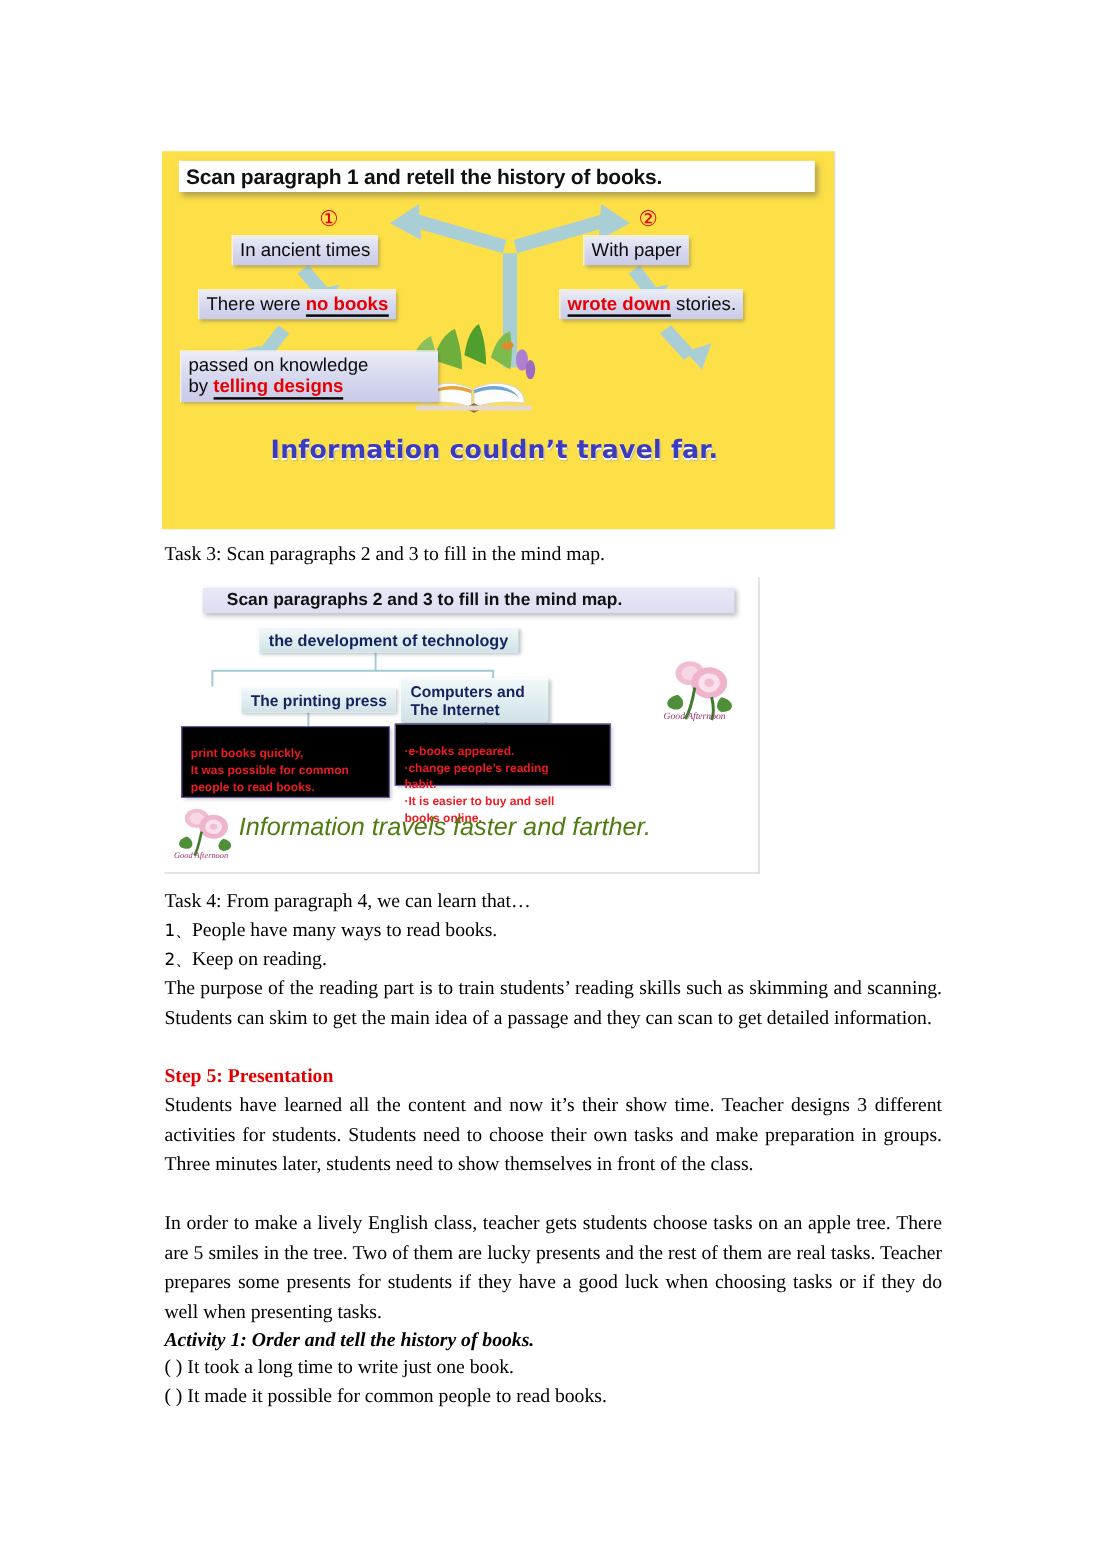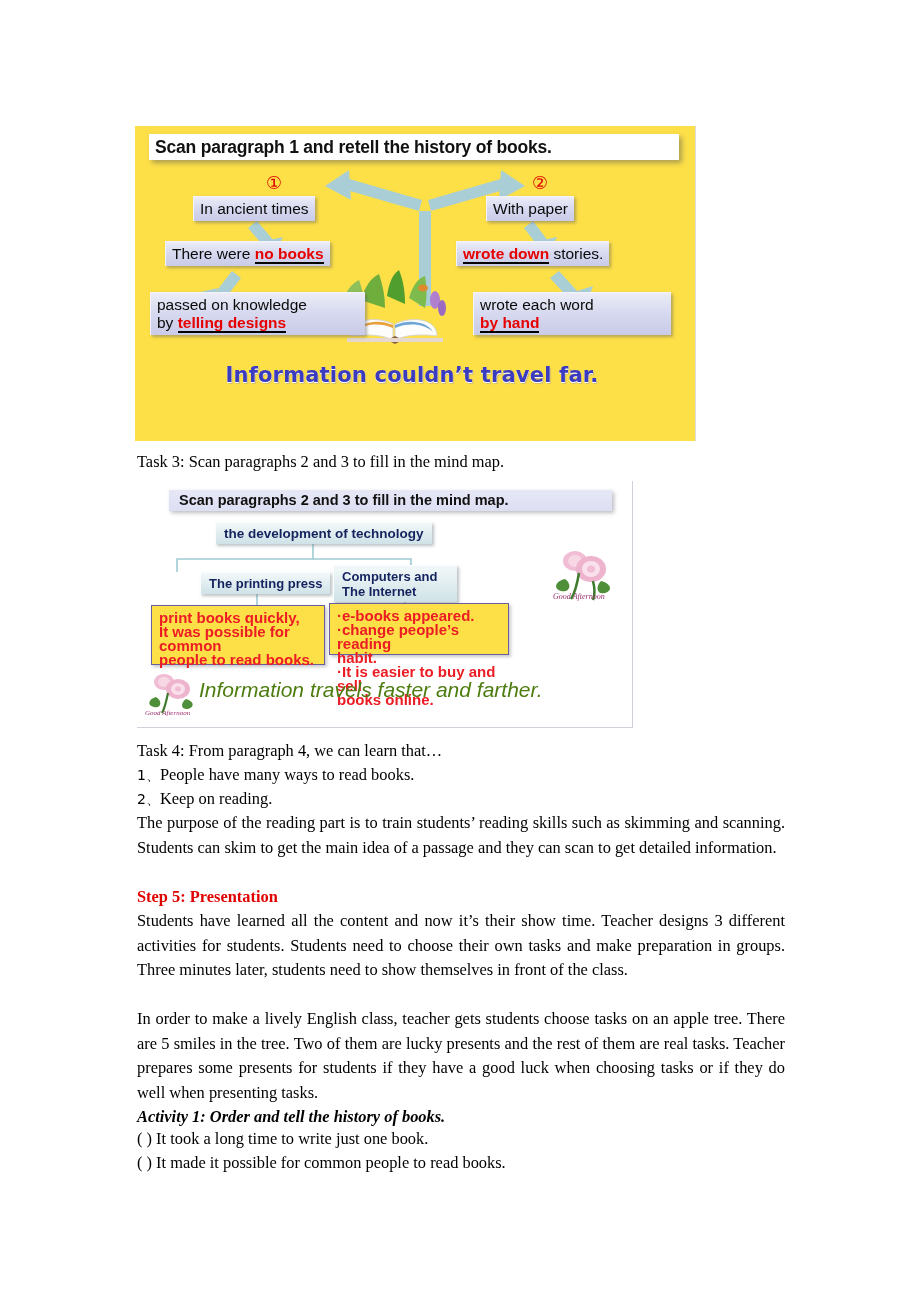--- a/index.html
+++ b/index.html
@@ -88,21 +88,21 @@
     font-weight: bold;
     border-bottom: 2px solid #000;
   }
   .lbox .plain { color: #0a0a0a; }
 
   
   .b-ancient  { left: 58px;  top: 70px;  }
   .b-nobooks  { left: 30px;  top: 115px; }
   .b-passed   { left: 15px;  top: 166px; white-space: normal; width: 215px; line-height:18px;}
   .b-paper    { left: 351px; top: 70px;  }
-  .b-wrote    { left: 321px; top: 115px; }
+  .b-wrote    { left: 331px; top: 115px; }
   .b-byhand   { left: 338px; top: 166px; white-space: normal; width: 198px; line-height:18px;}
 
   .s1-foot {
     position: absolute;
     left: 52px;
     top: 237px;
     width: 450px;
     text-align: center;
     font-size: 21px;
     font-weight: bold;
@@ -135,21 +135,21 @@
     top: 9px;
     width: 443px;
     height: 21px;
     background: linear-gradient(180deg,#e7e8f6 0%,#dcdef3 100%);
     box-shadow: 2px 2px 4px rgba(90,90,100,0.4);
     font-size: 14.5px;
     font-weight: bold;
     line-height: 21px;
     color: #111;
     white-space: nowrap;
-    padding-left: 10px;
+    padding-left: 20px;
     box-sizing: border-box;
   }
   .s2-title::before{
     content:"";
     position:absolute;
     left:-7px; top:3px;
     width:8px;height:17px;
     background:#8e9096;
     filter: blur(1.2px);
     z-index:-1;
@@ -168,29 +168,29 @@
     box-sizing: border-box;
     padding: 3px 8px;
     white-space: nowrap;
   }
   .b-dev   { left: 78px;  top: 41px; font-size:13.5px; }
   .b-press { left: 63px;  top: 91px; }
   .b-comp  { left: 196px; top: 84px; white-space: normal; width: 124px; }
 
   .rbox {
     position: absolute;
-    background: #fde047;
+    background: #000000;
     border: 1.4px solid #6a5f9e;
     box-shadow: 2px 2px 3px rgba(100,100,110,0.35);
     color: #ec1c24;
     font-weight: bold;
-    font-size: 15px;
+    font-size: 10px;
     line-height: 14px;
     box-sizing: border-box;
-    padding: 5px 7px;
+    padding: 16px 7px;
   }
   .b-rleft  { left: 14px;  top: 124px; width: 174px; height: 60px; }
   .b-rright { left: 192px; top: 122px; width: 180px; height: 52px; }
 
   .s2-foot {
     position: absolute;
     left: 62px;
     top: 197px;
     font-size: 21px;
     color: #4d7c0f;
@@ -288,24 +288,20 @@
     </div>
 
     <div class="lbox b-paper">
       <span class="plain">With paper</span>
     </div>
 
     <div class="lbox b-wrote">
       <span class="red">wrote down</span><span class="plain"> stories.</span>
     </div>
 
-    <div class="lbox b-byhand">
-      <span class="plain">wrote each word</span><br>
-      <span class="red">by hand</span>
-    </div>
 
     <div class="s1-foot">Information couldn’t travel far.</div>
   </div>
 
   <div class="doc">
     <p class="at" style="top:450px;">Task 3: Scan paragraphs 2 and 3 to fill in the mind map.</p>
   </div>
 
   <div class="slide2">
 

